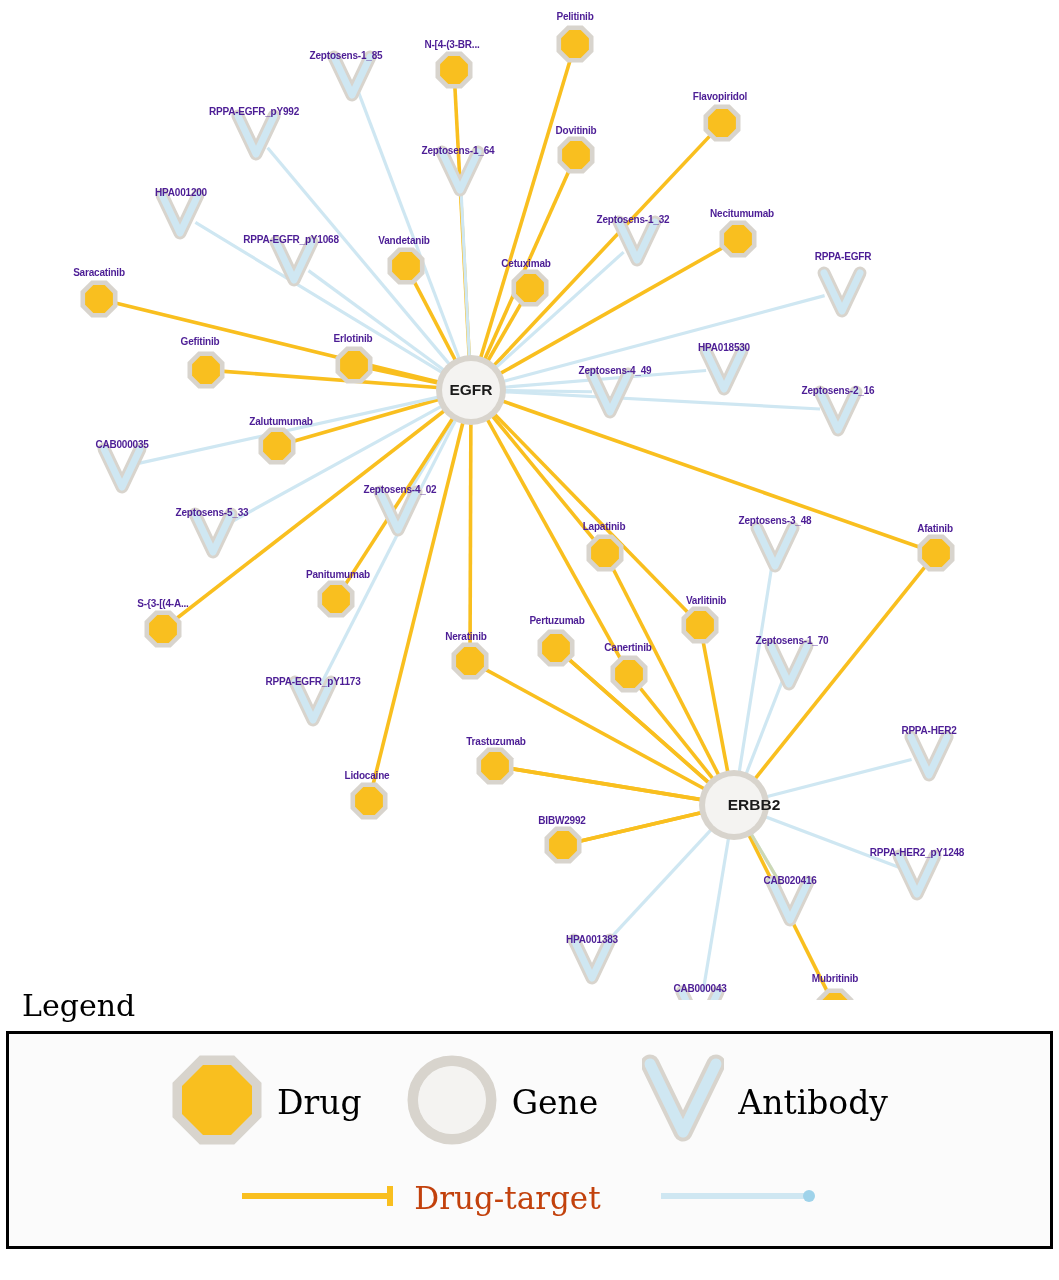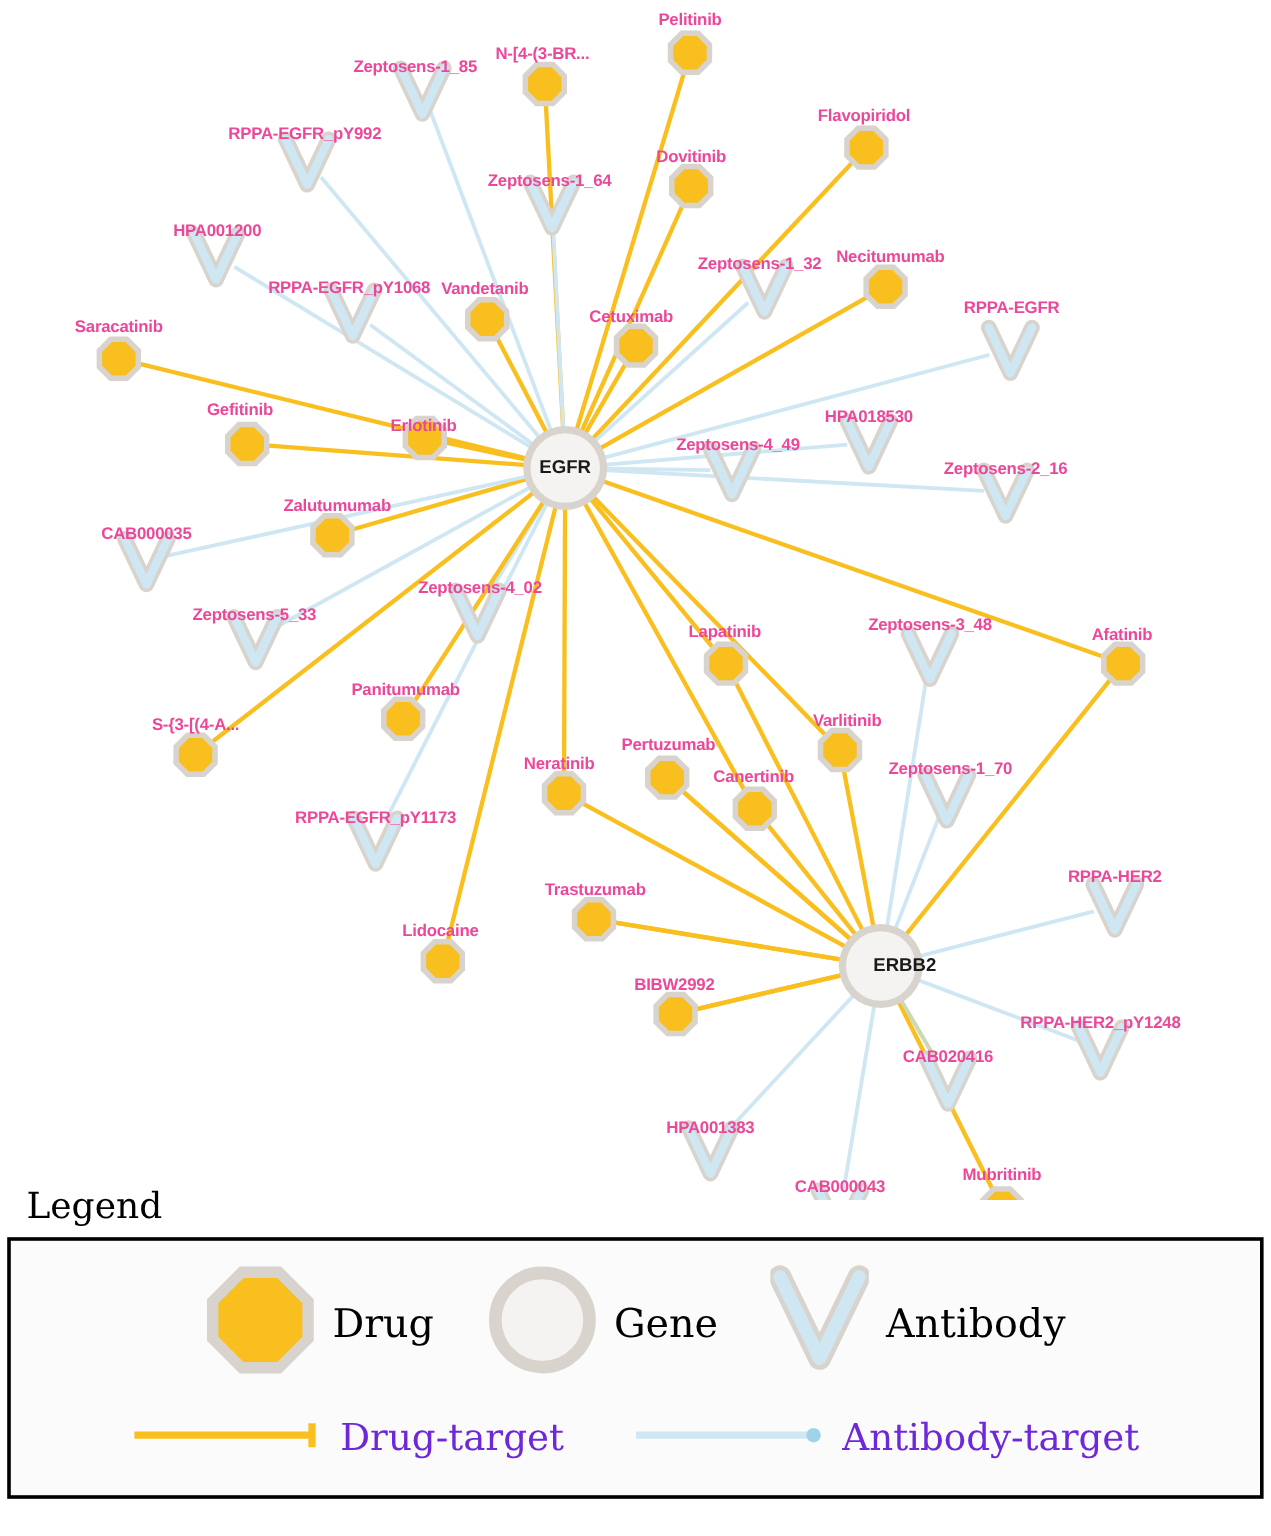--- a/index.html
+++ b/index.html
@@ -20,23 +20,23 @@
     top: 0;
     width: 1059px;
     height: 1000px;
   }
   #network svg {
     display: block;
   }
   .node-label {
     position: absolute;
     font-family: "Liberation Sans", sans-serif;
-    font-size: 14px;
+    font-size: 10px;
     font-weight: bold;
-    color: #ec4899;
+    color: #4c1d95;
     white-space: nowrap;
     transform: translate(-50%, -50%);
     letter-spacing: -0.2px;
   }
   .gene-label {
     position: absolute;
     font-family: "Liberation Sans", sans-serif;
     font-size: 15.5px;
     font-weight: bold;
     color: #1a1a1a;
@@ -92,21 +92,21 @@
     width: 100%;
     height: 64px;
     display: flex;
     align-items: center;
     justify-content: center;
     gap: 58px;
   }
   .legend-row2 .txt {
     font-family: "DejaVu Serif", serif;
     font-size: 31px;
-    color: #6d28d9;
+    color: #c2410c;
   }
 </style>
 </head>
 <body>
 
 <div id="network">
     <svg width="1059" height="1000">
       <g>
         <line x1="569.8185972859535" y1="61.2381282601932" x2="477.90853695206204" y2="367.0158289864091" stroke="#f9bf1f" stroke-width="3.6"></line>
         <line x1="472.1624941986643" y1="365.2886947483936" x2="483.65457970545975" y2="368.74296322442456" stroke="#f9bf1f" stroke-width="3.6"></line>
@@ -410,21 +410,21 @@
     <div class="node-label" style="left: 458px; top: 150px;">Zeptosens-1_64</div>
     <div class="node-label" style="left: 742px; top: 213px;">Necitumumab</div>
     <div class="node-label" style="left: 633px; top: 219px;">Zeptosens-1_32</div>
     <div class="node-label" style="left: 181px; top: 192px;">HPA001200</div>
     <div class="node-label" style="left: 291px; top: 239px;">RPPA-EGFR_pY1068</div>
     <div class="node-label" style="left: 404px; top: 240px;">Vandetanib</div>
     <div class="node-label" style="left: 526px; top: 263px;">Cetuximab</div>
     <div class="node-label" style="left: 843px; top: 256px;">RPPA-EGFR</div>
     <div class="node-label" style="left: 99px; top: 272px;">Saracatinib</div>
     <div class="node-label" style="left: 200px; top: 341px;">Gefitinib</div>
-    <div class="node-label" style="left: 353px; top: 354px;">Erlotinib</div>
+    <div class="node-label" style="left: 353px; top: 338px;">Erlotinib</div>
     <div class="node-label" style="left: 724px; top: 347px;">HPA018530</div>
     <div class="node-label" style="left: 615px; top: 370px;">Zeptosens-4_49</div>
     <div class="node-label" style="left: 838px; top: 390px;">Zeptosens-2_16</div>
     <div class="node-label" style="left: 281px; top: 421px;">Zalutumumab</div>
     <div class="node-label" style="left: 122px; top: 444px;">CAB000035</div>
     <div class="node-label" style="left: 400px; top: 489px;">Zeptosens-4_02</div>
     <div class="node-label" style="left: 212px; top: 512px;">Zeptosens-5_33</div>
     <div class="node-label" style="left: 775px; top: 520px;">Zeptosens-3_48</div>
     <div class="node-label" style="left: 935px; top: 528px;">Afatinib</div>
     <div class="node-label" style="left: 604px; top: 526px;">Lapatinib</div>
@@ -491,17 +491,16 @@
         </span>
         <span class="txt">Drug-target</span>
       </div>
       <div class="legend-item">
         <span>
           <svg width="160" height="26" viewBox="0 0 160 26">
             <line x1="2" y1="13" x2="146" y2="13" stroke="#cfe7f2" stroke-width="6"></line>
             <circle cx="150" cy="13" r="6" fill="#9fd3ea"></circle>
           </svg>
         </span>
-        <span class="txt">Antibody-target</span>
       </div>
     </div>
   </div>
 </div>
 
 </body></html>

